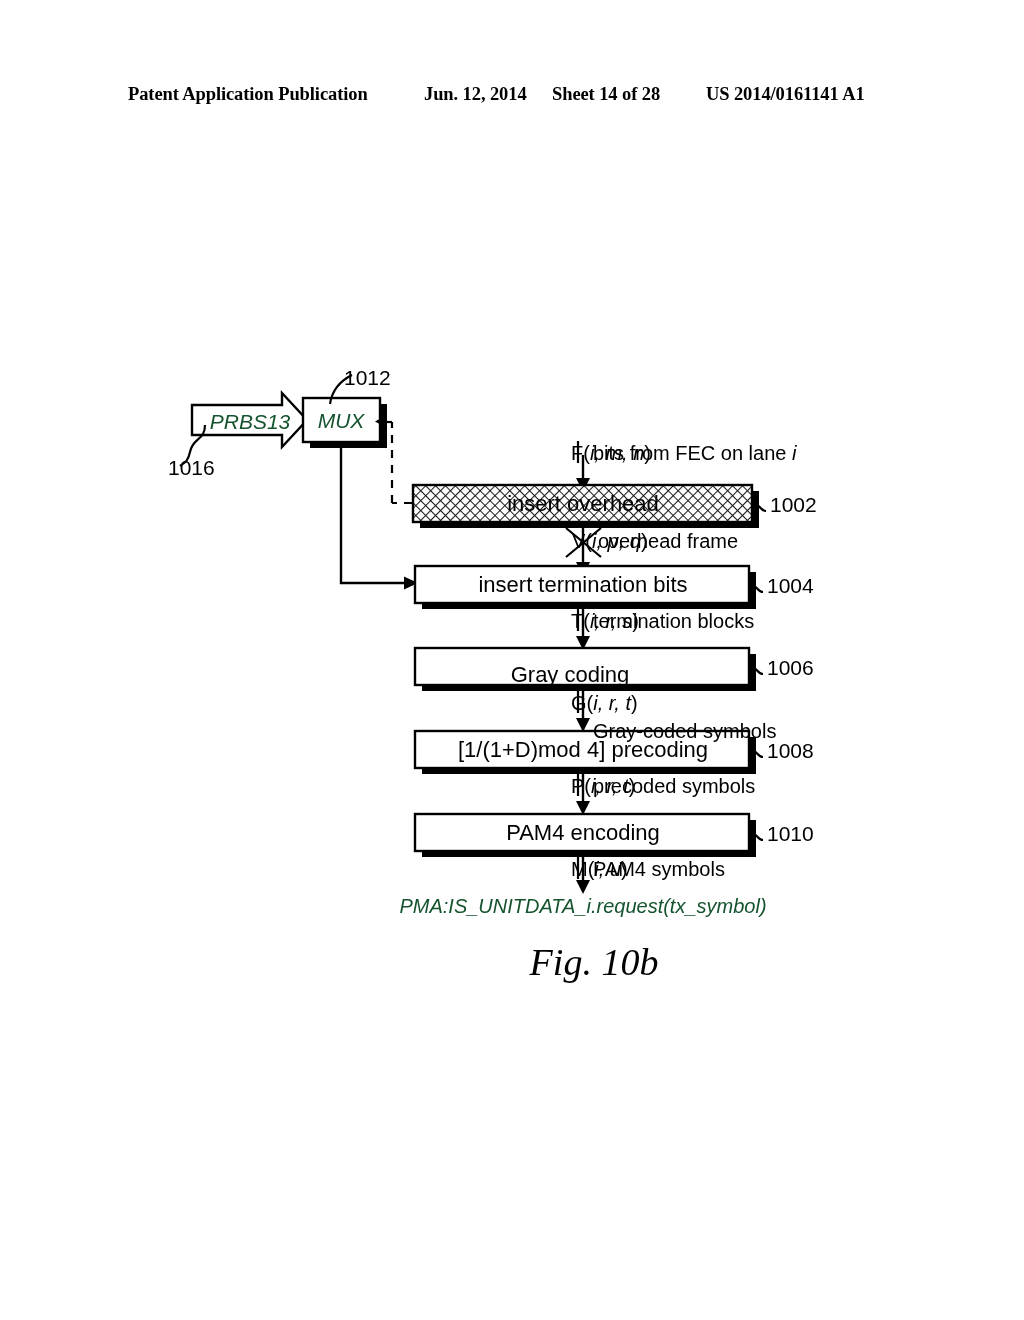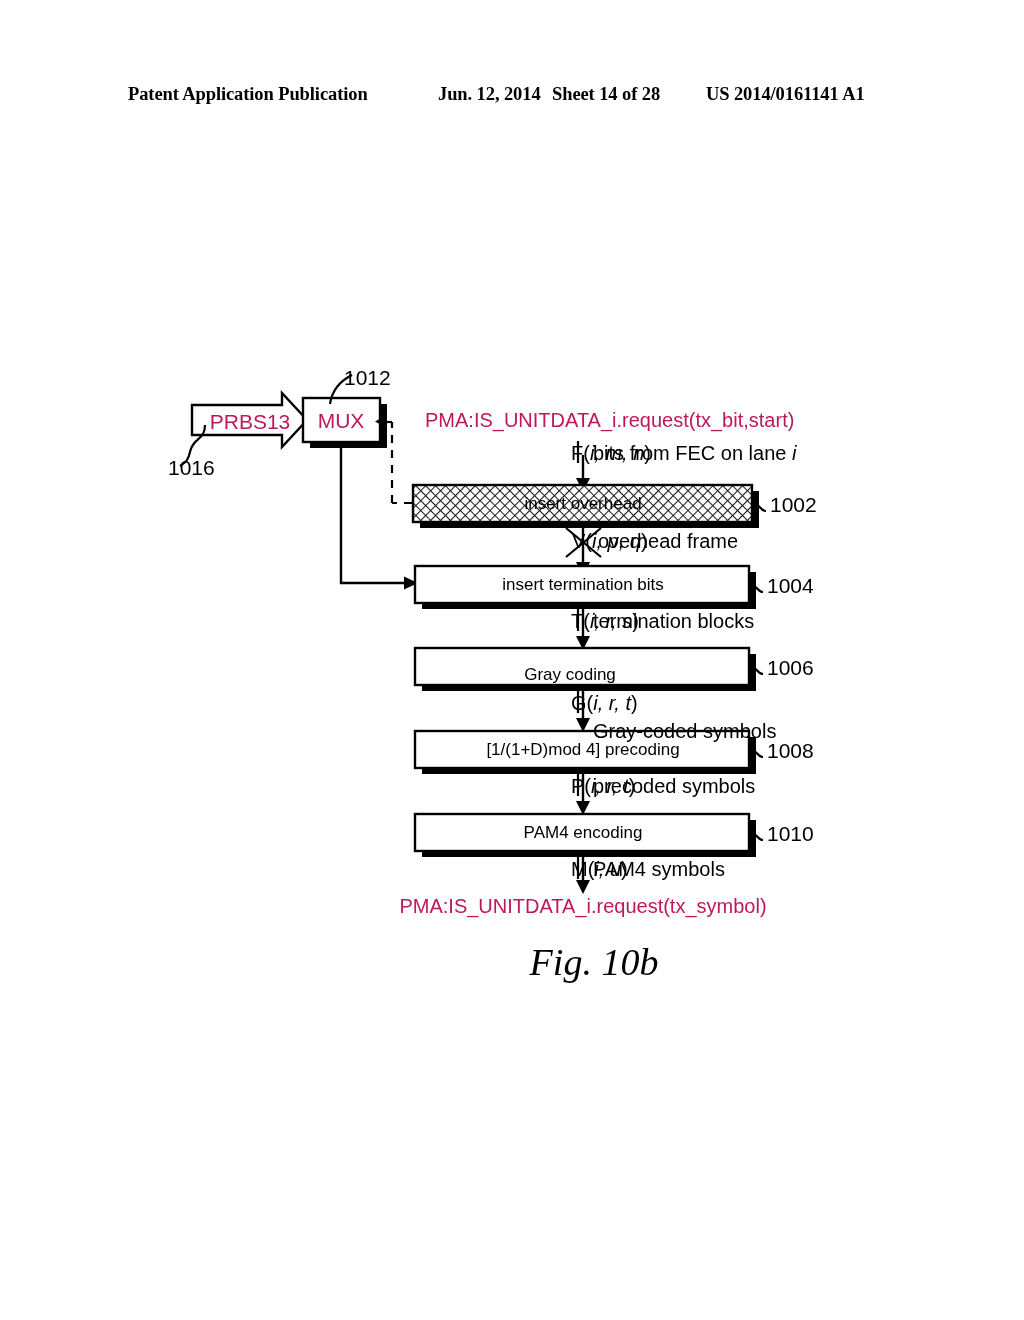--- a/index.html
+++ b/index.html
@@ -23,50 +23,51 @@
     left: 0;
     width: 820px;
     height: 32px;
     font-family: "Liberation Serif", serif;
     font-weight: bold;
     font-size: 18.5px;
     letter-spacing: -0.1px;
     white-space: nowrap;
   }
   .hdr-pub   { position: absolute; left: 128px;  top: 0; }
-  .hdr-date  { position: absolute; left: 438px;  top: 0; }
+  .hdr-date  { position: absolute; left: 424px;  top: 0; }
   .hdr-sheet { position: absolute; left: 552px;  top: 0; }
   .hdr-num   { position: absolute; left: 706px;  top: 0; }
 
   
   #figure {
     position: absolute;
     left: 0;
     top: 0;
     width: 1024px;
     height: 1320px;
   }
   #figure svg { display: block; }
 
   
   .ftext {
     position: absolute;
     font-family: "Liberation Sans", sans-serif;
     font-size: 20px;
     line-height: 1;
     white-space: nowrap;
-    color: #be185d;
+    color: #14532d;
+    font-style: italic;
   }
   .ftext.center { transform: translateX(-50%); }
   .it { font-style: italic; }
 
   
   .box-label {
     position: absolute;
-    font-size: 17px;
+    font-size: 22px;
     white-space: nowrap;
     transform: translate(-50%, -50%);
   }
   
   .box-label.on-hatch {
     color: #000;
   }
 
   .refnum {
     position: absolute;
@@ -217,21 +218,20 @@
       <path d="M 578 857 L 578 879"></path>
     </g>
   </svg>
 
   <div class="ftext center" style="left:250px; top:411px; font-size:21px;">PRBS13</div>
   <div class="refnum" style="left:168px; top:456px;">1016</div>
 
   <div class="ftext center" style="left:341px; top:410px; font-size:21px;">MUX</div>
   <div class="refnum" style="left:344px; top:366px;">1012</div>
 
-  <div class="ftext" style="left:425px; top:410px;">PMA:IS_UNITDATA_i.request(tx_bit,start)</div>
 
   <div class="signal right" style="left:571px; top:442px;">F(<span class="it">i, m, n</span>)</div>
   <div class="signal" style="left:593px; top:442px;">bits from FEC on lane <span class="it">i</span></div>
 
   <div class="box-label on-hatch" style="left:583px; top:504px;">insert overhead</div>
   <div class="refnum" style="left:770px; top:493px;">1002</div>
 
   <div class="signal right" style="left:572px; top:530px;">V(<span class="it">i, p, q</span>)</div>
   <div class="signal" style="left:598px; top:530px;">overhead frame</div>
 

